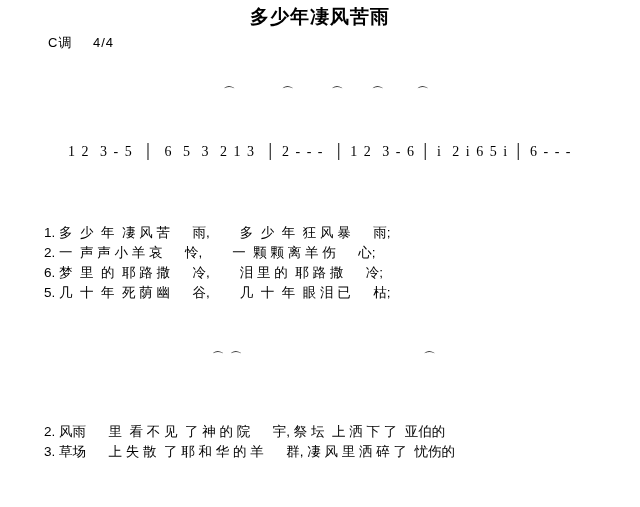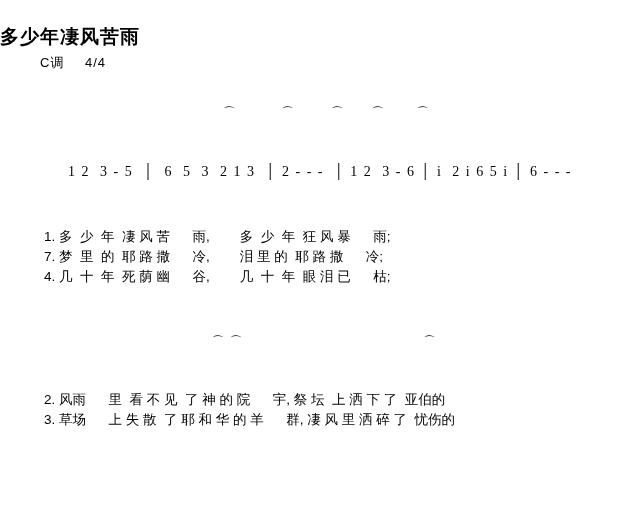--- a/index.html
+++ b/index.html
@@ -13,30 +13,30 @@
     font-family: "Liberation Serif", serif;
     color: #000000;
     overflow: hidden;
   }
   .sheet {
     position: relative;
     width: 640px;
     height: 507px;
   }
   .title {
-    text-align: left;
+    text-align: center;
     font-family: "Liberation Sans", sans-serif;
     font-weight: bold;
     font-size: 19px;
     letter-spacing: 1px;
-    margin-top: 24px;
+    margin-top: 4px;
   }
   .meta {
     position: absolute;
-    left: 40px;
+    left: 48px;
     top: 30px;
     font-size: 13px;
     font-family: "Liberation Sans", sans-serif;
     letter-spacing: 1px;
   }
   .meta .key { margin-right: 16px; }
 
   .system {
     margin-top: 6px;
     padding: 0 14px;
@@ -61,21 +61,21 @@
     white-space: pre;
     color: #000;
   }
   .notation .notes {
     display: block;
     white-space: pre;
     font-size: 14px;
   }
 
   .lyricblock {
-    margin-top: 0;
+    margin-top: 16px;
     padding-left: 30px;
   }
   .lyricline {
     font-family: "Liberation Sans", sans-serif;
     font-size: 13.5px;
     white-space: pre;
     line-height: 20px;
     letter-spacing: 0px;
   }
 </style>
@@ -91,22 +91,23 @@
     <span class="meter">4/4</span>
   </div>
 
   <div class="system sys1">
     <div class="notation">
       <span class="slurline">   ⌒          ⌒        ⌒      ⌒       ⌒</span>
       <span class="notes">1 2  3 - 5  │  6  5  3  2 1 3  │ 2 - - -  │ 1 2  3 - 6 │ i  2 i 6 5 i │ 6 - - -</span>
     </div>
     <div class="lyricblock">
       <div class="lyricline">1. 多  少  年  凄 风 苦      雨,        多  少  年  狂 风 暴      雨;</div>
-      <div class="lyricline">7. 梦  里  的  耶 路 撒      冷,        泪 里 的  耶 路 撒      冷;</div>
-      <div class="lyricline">4. 几  十  年  死 荫 幽      谷,        几  十  年  眼 泪 已      枯;</div>
+      <div class="lyricline">2. 一  声 声 小 羊 哀      怜,        一  颗 颗 离 羊 伤      心;</div>
+      <div class="lyricline">6. 梦  里  的  耶 路 撒      冷,        泪 里 的  耶 路 撒      冷;</div>
+      <div class="lyricline">5. 几  十  年  死 荫 幽      谷,        几  十  年  眼 泪 已      枯;</div>
     </div>
   </div>
 
   <div class="system">
     <div class="notation">
       <span class="slurline">  ⌒ ⌒                                        ⌒</span>
     </div>
     <div class="lyricblock">
       <div class="lyricline">2. 风雨      里  看 不 见  了 神 的 院      宇, 祭 坛  上 洒 下 了  亚伯的</div>
       <div class="lyricline">3. 草场      上 失 散  了 耶 和 华 的 羊      群, 凄 风 里 洒 碎 了  忧伤的</div>

